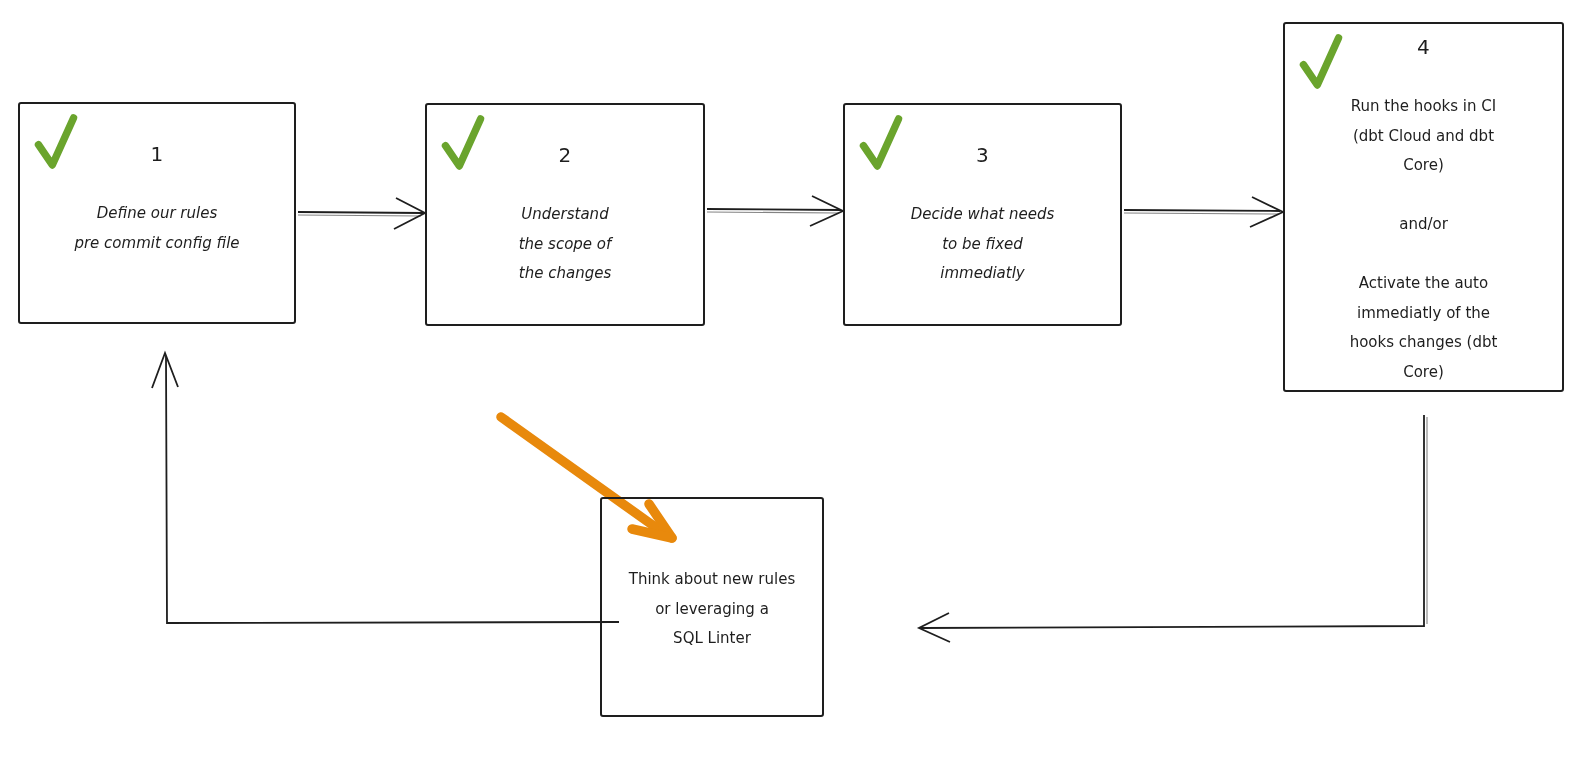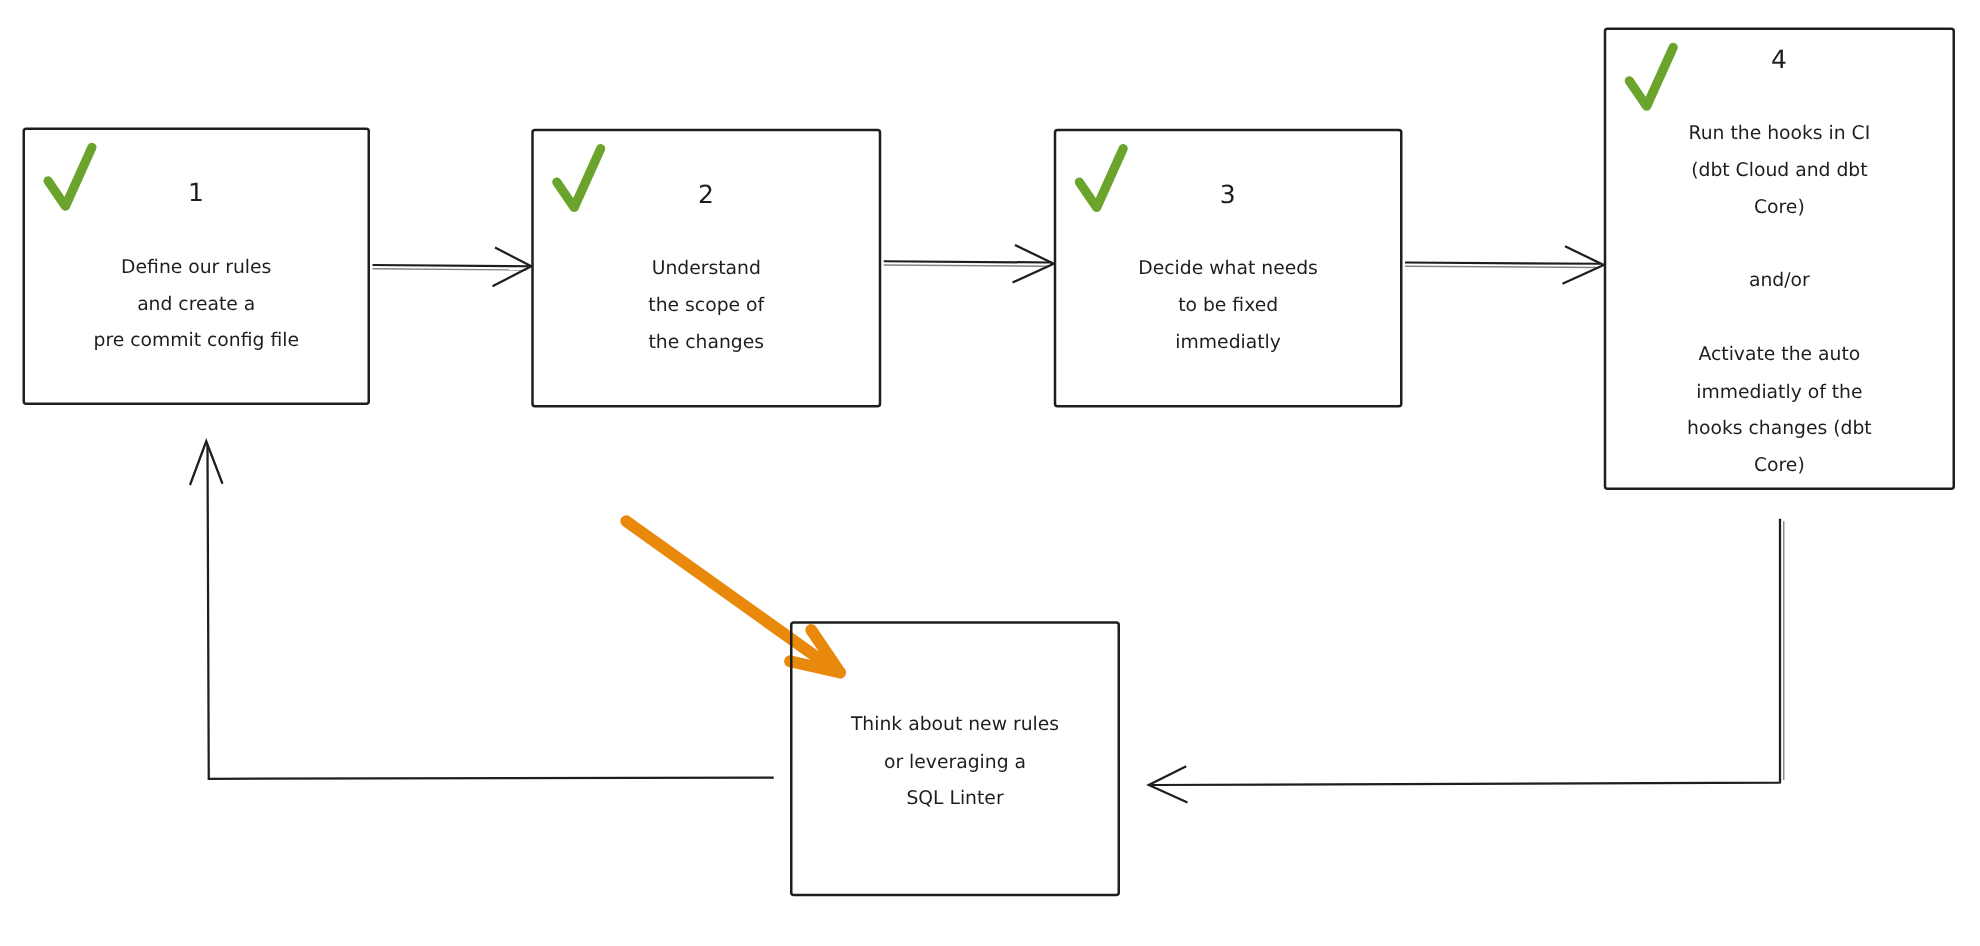--- a/index.html
+++ b/index.html
@@ -49,21 +49,21 @@
   .box {
     position: absolute;
     border: 2.4px solid var(--ink);
     border-radius: 3px;
     background: transparent;
   }
   .box-1 { left: 18px;   top: 102px; width: 278px; height: 222px; }
   .box-2 { left: 425px;  top: 103px; width: 280px; height: 223px; }
   .box-3 { left: 843px;  top: 103px; width: 279px; height: 223px; }
   .box-4 { left: 1283px; top: 22px;  width: 281px; height: 370px; }
-  .box-loop { left: 632px; top: 497px; width: 264px; height: 220px; }
+  .box-loop { left: 600px; top: 497px; width: 224px; height: 220px; }
 
   .check {
     position: absolute;
     left: 12px; top: 6px;
     width: 48px; height: 62px;
   }
   .check path {
     stroke: var(--check-green);
     stroke-width: 8;
     fill: none;
@@ -79,21 +79,21 @@
     letter-spacing: 0.5px;
   }
   .box-1 .step-number, .box-2 .step-number, .box-3 .step-number { top: 38px; }
   .box-4 .step-number { top: 11px; }
 
   .box-text {
     position: absolute;
     left: 0; right: 0;
     text-align: center;
   }
-  .box-1 .box-text, .box-2 .box-text, .box-3 .box-text { top: 95px; }
+  .box-1 .box-text, .box-2 .box-text, .box-3 .box-text { top: 95px; font-style: italic; }
   .box-4 .box-text { top: 68px; }
   .box-loop .box-text { top: 66px; }
 
   .line {
     height: 29.5px;
     line-height: 29.5px;
     font-size: 15px;
     font-weight: 500;
     white-space: nowrap;
   }
@@ -142,21 +142,20 @@
     </g>
   </svg>
 
   <div class="box box-1">
     <svg class="check" viewBox="0 0 52 64">
       <path d="M7 36 L22 58 L45 7"></path>
     </svg>
     <div class="step-number">1</div>
     <div class="box-text">
       <div class="line">Define our rules</div>
-      <div class="line">and create a</div>
       <div class="line">pre commit config file</div>
     </div>
   </div>
 
   <div class="box box-2">
     <svg class="check" viewBox="0 0 52 64">
       <path d="M7 36 L22 58 L45 7"></path>
     </svg>
     <div class="step-number">2</div>
     <div class="box-text">

